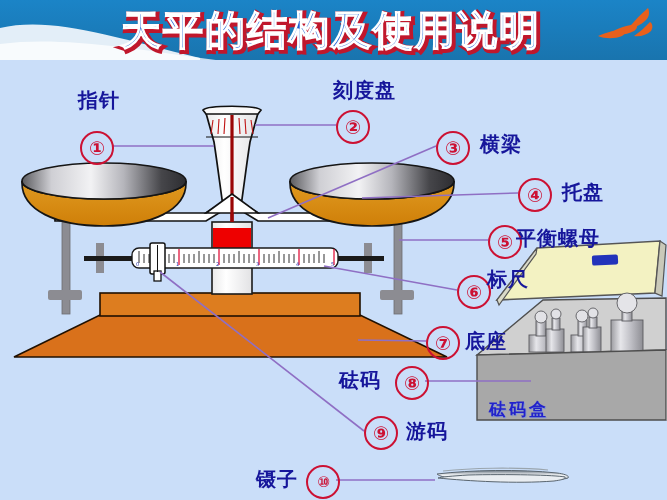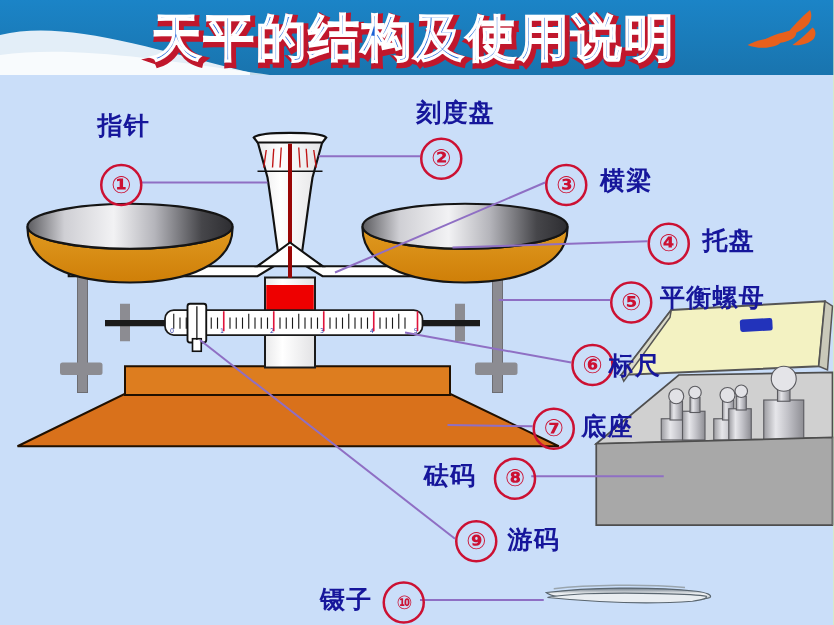--- a/index.html
+++ b/index.html
@@ -244,34 +244,35 @@
         <line x1="160" y1="272" x2="364" y2="431"></line>
         <line x1="336" y1="480" x2="435" y2="480"></line>
       </g>
   </svg>
 
   <svg id="title" viewBox="0 0 667 60">
     <text id="title-shadow" x="333" y="46" text-anchor="middle" font-family="DejaVu Sans, sans-serif" font-size="40" font-weight="bold" fill="none" stroke="#c0172c" stroke-width="5" letter-spacing="2">天平的结构及使用说明</text>
     <text id="title-main" x="331" y="44" text-anchor="middle" font-family="DejaVu Sans, sans-serif" font-size="40" font-weight="bold" fill="#1b62d6" stroke="#ffffff" stroke-width="1.2" letter-spacing="2">天平的结构及使用说明</text>
   </svg>
 
+  <div class="boxlabel" style="left:489px;top:398px;">砝码盒</div>
 
   <div id="callouts">
       <div class="num" style="left: 80px; top: 131px;">①</div>
       <div class="lbl" style="left: 78px; top: 90px;">指针</div>
       <div class="num" style="left: 336px; top: 110px;">②</div>
       <div class="lbl" style="left: 333px; top: 80px;">刻度盘</div>
       <div class="num" style="left: 436px; top: 131px;">③</div>
       <div class="lbl" style="left: 480px; top: 134px;">横梁</div>
       <div class="num" style="left: 518px; top: 178px;">④</div>
       <div class="lbl" style="left: 562px; top: 182px;">托盘</div>
       <div class="num" style="left: 488px; top: 225px;">⑤</div>
-      <div class="lbl" style="left: 528px; top: 228px;">平衡螺母</div>
+      <div class="lbl" style="left: 516px; top: 228px;">平衡螺母</div>
       <div class="num" style="left: 457px; top: 275px;">⑥</div>
-      <div class="lbl" style="left: 487px; top: 282px;">标尺</div>
+      <div class="lbl" style="left: 487px; top: 269px;">标尺</div>
       <div class="num" style="left: 426px; top: 326px;">⑦</div>
       <div class="lbl" style="left: 465px; top: 331px;">底座</div>
       <div class="num" style="left: 395px; top: 366px;">⑧</div>
       <div class="lbl" style="left: 339px; top: 370px;">砝码</div>
       <div class="num" style="left: 364px; top: 416px;">⑨</div>
       <div class="lbl" style="left: 406px; top: 421px;">游码</div>
       <div class="num wide" style="left: 306px; top: 465px;">⑩</div>
       <div class="lbl" style="left: 256px; top: 469px;">镊子</div>
     </div>
 

